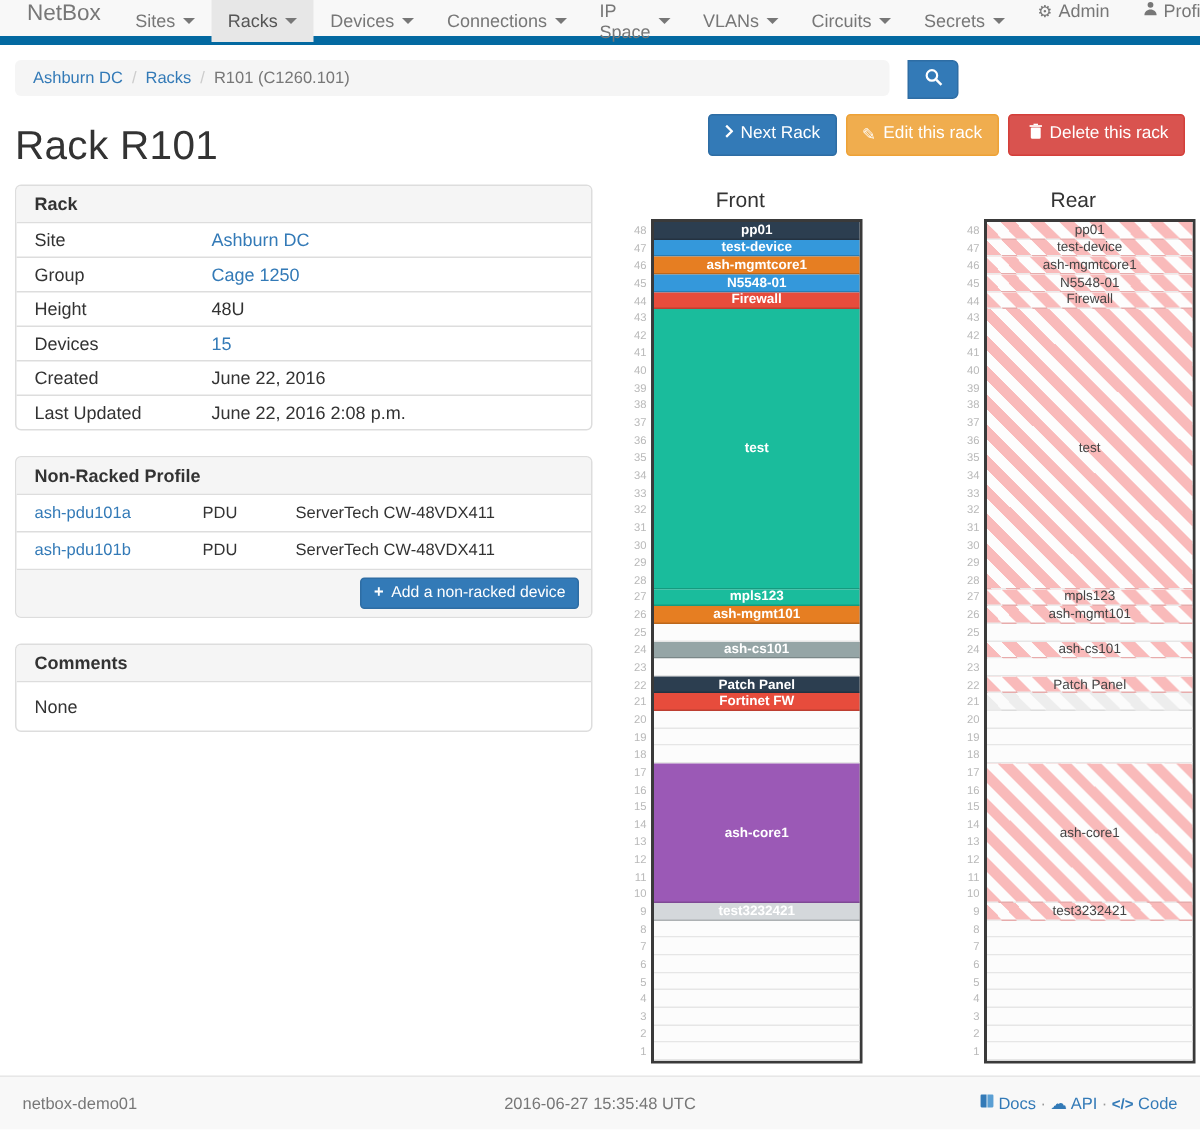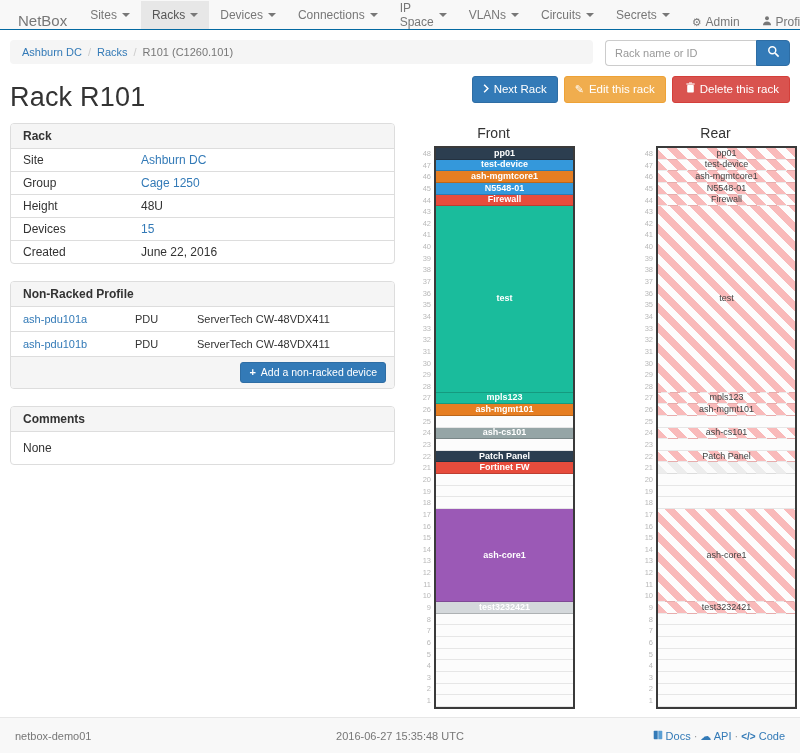--- a/index.html
+++ b/index.html
@@ -4,22 +4,22 @@
 <style>
   * { box-sizing: border-box; margin: 0; padding: 0; }
   html,body { width:800px; height:753px; }
   body {
     font-family: "Liberation Sans", sans-serif;
     background:#fff; color:#333; position:relative; overflow:hidden; font-size:12px;
   }
   a { text-decoration:none; }
 
   
-  .navbar { height:30px; background:#f8f8f8; border-bottom:1px solid #0369a1;
-    display:flex; align-items:flex-end; padding:0 6px; }
+  .navbar { height:30px; background:#f8f8f8; border-bottom:6px solid #0369a1;
+    display:flex; align-items:flex-start; padding:0 6px; }
   .brand { display:flex; align-items:center; padding:0 12px; font-size:15px; color:#777; }
   .nav-items { display:flex; align-items:stretch; }
   .nav-item { display:flex; align-items:center; gap:5px; padding:0 11px; color:#777;
     font-size:12px; cursor:pointer; }
   .nav-item.active { background:#e7e7e7; color:#555; }
   .caret { width:0; height:0; border-left:4px solid transparent; border-right:4px solid transparent;
     border-top:4px solid #777; display:inline-block; }
   .nav-right { margin-left:auto; display:flex; align-items:stretch; }
   .nav-right .nav-item { gap:4px; }
   .glyph { font-family:"DejaVu Sans", sans-serif; font-size:11px; line-height:1; }
@@ -159,21 +159,20 @@
 
 <div class="crumb-row">
   <div class="breadcrumb">
       <a>Ashburn DC</a>
       <span class="sep">/</span>
       <a>Racks</a>
       <span class="sep">/</span>
       <span>R101 (C1260.101)</span>
     </div>
   <div class="searchbox">
-    <input type="text" placeholder="Rack name or ID" style="">
     <div class="search-btn">
       <span><svg width="13" height="13" viewBox="0 0 16 16">
             <circle cx="6.5" cy="6.5" r="4.3" fill="none" stroke="#fff" stroke-width="1.8"></circle>
             <line x1="10" y1="10" x2="14.3" y2="14.3" stroke="#fff" stroke-width="2"></line>
           </svg></span>
     </div>
   </div>
 </div>
 
 <div class="title-row">
@@ -217,20 +216,24 @@
             <span class="attr-label">Height</span>
             <span class="attr-value"><span>48U</span></span>
           </div>
           <div class="attr-row">
             <span class="attr-label">Devices</span>
             <span class="attr-value"><a>15</a></span>
           </div>
           <div class="attr-row">
             <span class="attr-label">Created</span>
             <span class="attr-value"><span>June 22, 2016</span></span>
+          </div>
+          <div class="attr-row">
+            <span class="attr-label">Last Updated</span>
+            <span class="attr-value"><span>June 22, 2016 2:08 p.m.</span></span>
           </div>
         </div>
     </div>
 
     <div class="panel">
       <div class="panel-heading">Non-Racked Profile</div>
       <div id="nonracked-rows">
           <div class="dev-row">
             <span class="dev-name"><a>ash-pdu101a</a></span>
             <span class="dev-type">PDU</span>

